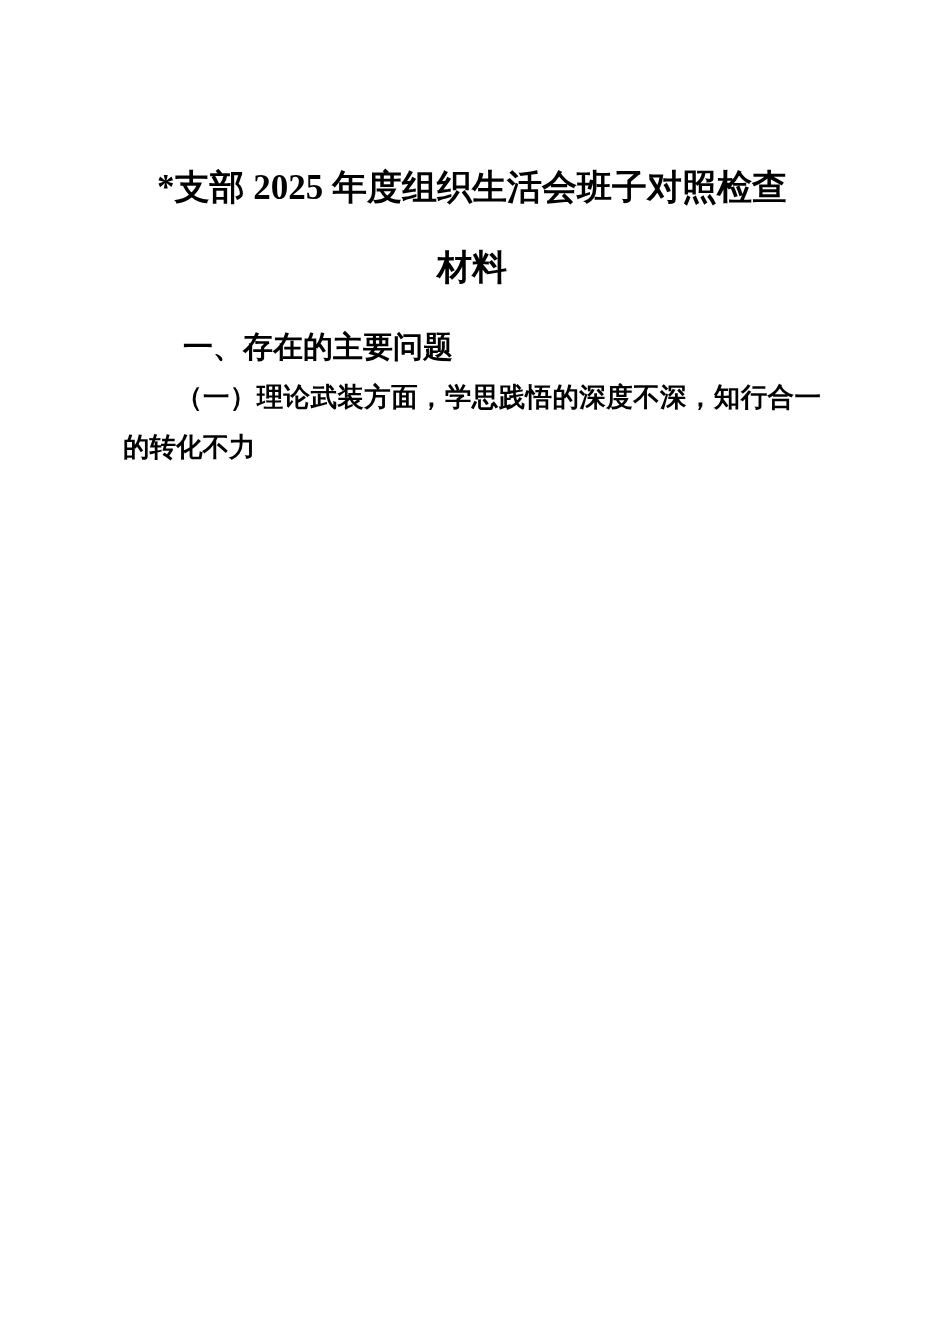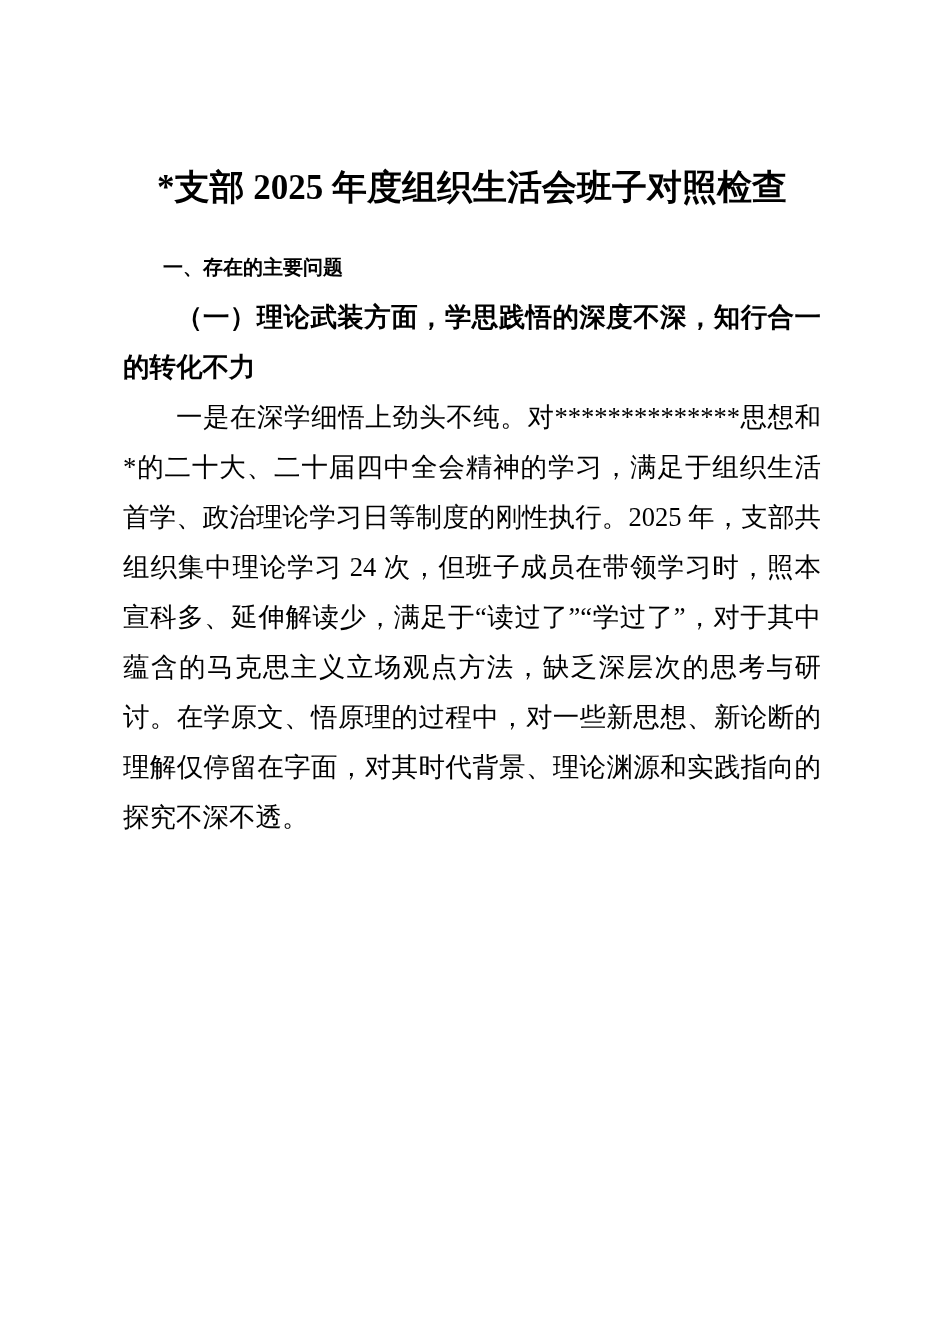--- a/index.html
+++ b/index.html
@@ -33,39 +33,39 @@
   }
   .body-para {
     text-indent: 2em;
     text-align: justify;
     font-weight: 400;
   }
   .heading-1 {
     text-indent: 2em;
     font-family: "Liberation Sans", "DejaVu Sans", sans-serif;
     font-weight: 700;
-    font-size: 20px;
+    font-size: 30px;
     line-height: 50px;
     text-align: left;
   }
   .heading-2 {
     text-indent: 2em;
     text-align: justify;
     font-weight: 700;
   }
 </style>
 </head>
 <body>
 
 <div class="page">
   <h1 class="doc-title">
     <span class="title-line">*支部 2025 年度组织生活会班子对照检查</span>
+    <span class="title-line">材料</span>
   </h1>
 
   <div class="content">
 
     <h2 class="heading-1">一、存在的主要问题</h2>
 
     <p class="heading-2">（一）理论武装方面，学思践悟的深度不深，知行合一的转化不力</p>
 
-    <p class="body-para">一是在深学细悟上劲头不纯。对**************思想和*的二十大、二十届四中全会精神的学习，满足于组织生活首学、政治理论学习日等制度的刚性执行。2025 年，支部共组织集中理论学习 24 次，但班子成员在带领学习时，照本宣科多、延伸解读少，满足于“读过了”“学过了”，对于其中蕴含的马克思主义立场观点方法，缺乏深层次的思考与研讨。在学原文、悟原理的过程中，对一些新思想、新论断的理解仅停留在字面，对其时代背景、理论渊源和实践指向的探究不深不透。</p>
   </div>
 </div>
 
 </body></html>

